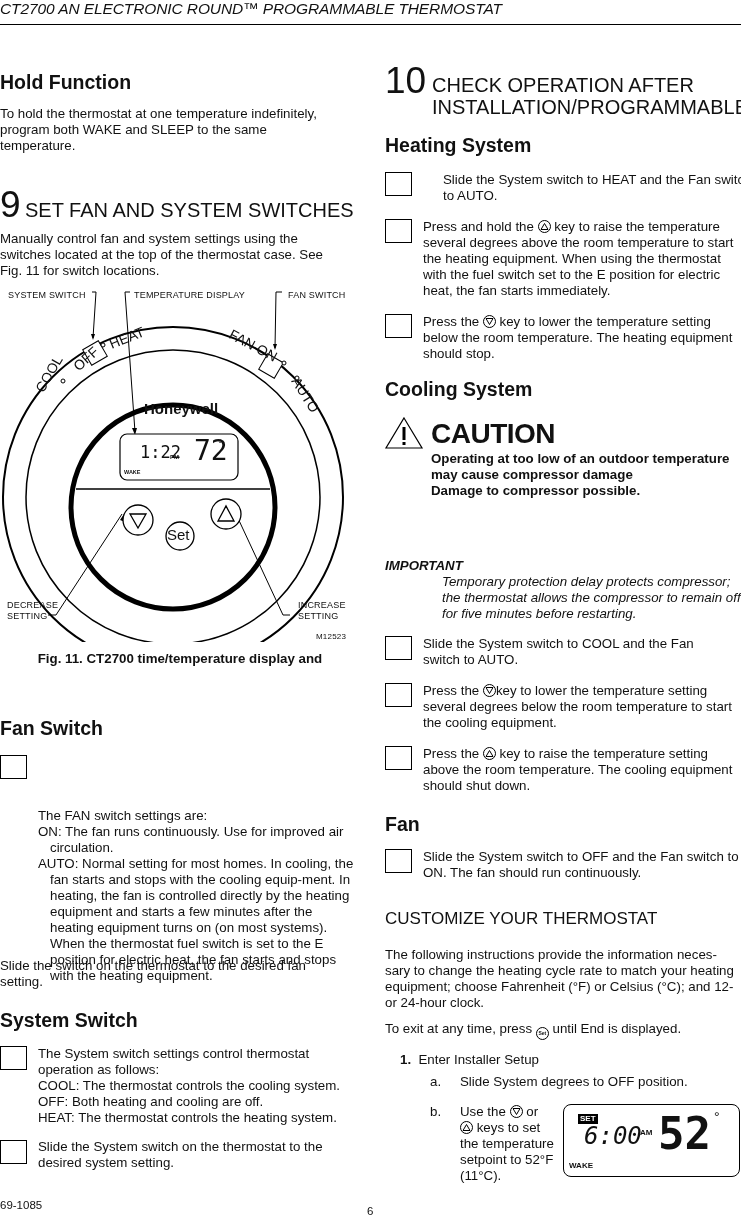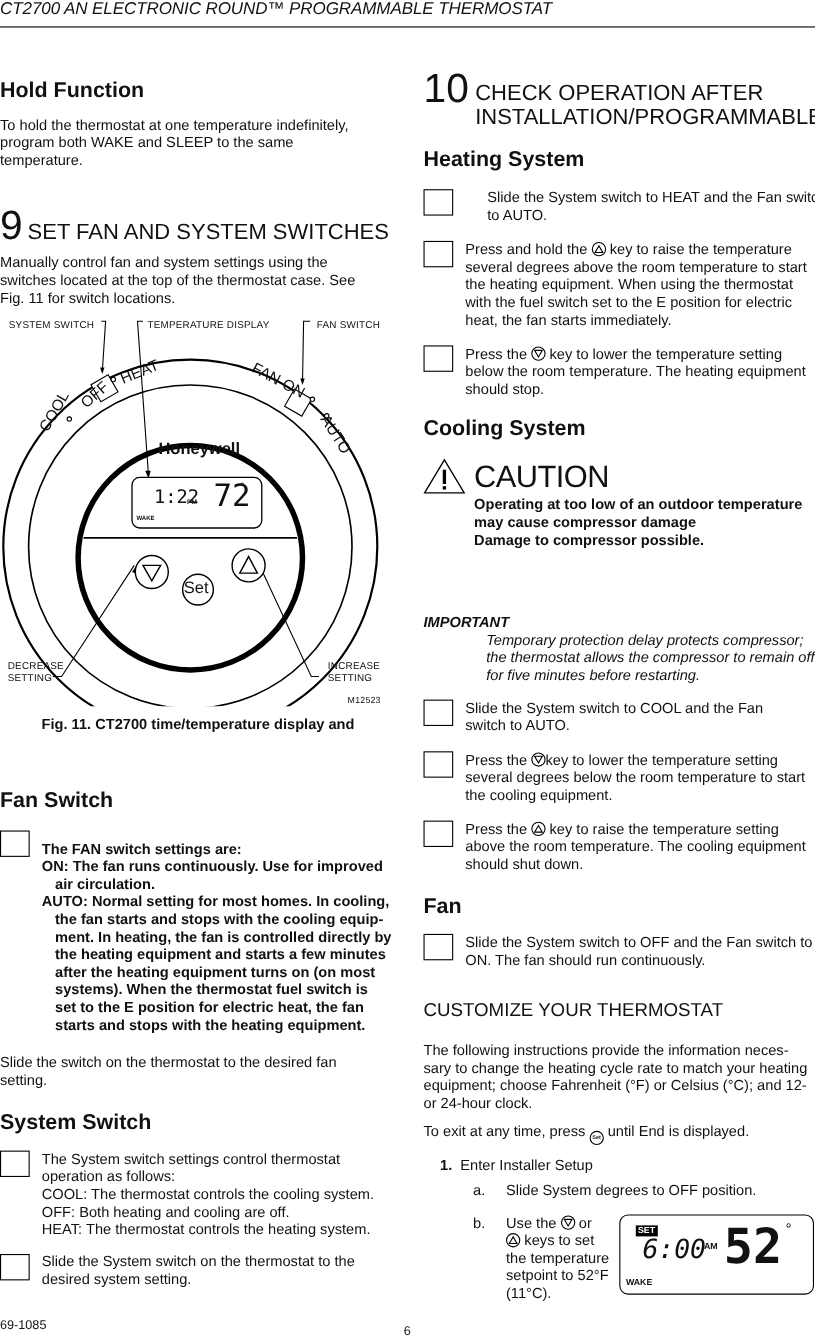--- a/index.html
+++ b/index.html
@@ -16,21 +16,21 @@
   .p { font-size: 13.3px; line-height: 16px; }
   .big-num { font-size: 37px; line-height: 37px; }
   .sec-title { font-size: 20px; white-space: nowrap; }
   .checkbox { width: 27px; height: 24px; border: 1px solid #000; border-top-width: 1px; box-sizing: border-box; background: #fff; }
   .cb-text { font-size: 13.3px; line-height: 16px; }
   .inline-key { display: inline-block; width: 13px; height: 13px; border: 1px solid #000; border-radius: 50%; vertical-align: -2px; position: relative; box-sizing: border-box; }
   .inline-key svg { position: absolute; left: 1px; top: 1px; }
   .set-key { font-size: 7px; line-height: 11px; text-align: center; font-weight: bold; }
   .fig-caption { font-weight: bold; font-size: 13.3px; line-height: 16px; text-align: center; }
   .callout { font-size: 9px; letter-spacing: 0.2px; white-space: nowrap; }
-  .caution-word { font-weight: normal; font-size: 28px; letter-spacing: -0.5px; text-align: center; }
+  .caution-word { font-weight: bold; font-size: 28px; letter-spacing: -0.5px; text-align: center; }
   .bold { font-weight: bold; }
   .ital { font-style: italic; }
   .footer { font-size: 11.5px; }
   .lcd { border: 1.5px solid #000; border-radius: 8px; box-sizing: border-box; background: #fff; }
   .seg { font-family: "DejaVu Sans Mono", monospace; }
 </style>
 </head>
 <body>
 
 <div class="abs running-head">CT2700 AN ELECTRONIC ROUND™ PROGRAMMABLE THERMOSTAT</div>
@@ -113,21 +113,21 @@
 </div>
 <div class="abs" style="left:123px; top:505px; width:30px; height:30px; border-radius:50%;"></div>
 <div class="abs" style="left:211px; top:499px; width:30px; height:30px; border-radius:50%;"></div>
 
 <div class="abs fig-caption" style="left:0; top:651px; width:360px;">
   <div>Fig. 11. CT2700 time/temperature display and</div>
 </div>
 
 <div class="abs h2" style="left:0; top:717px;">Fan Switch</div>
 <div class="abs checkbox" style="left:0; top:755px;"></div>
-<div class="abs cb-text" style="left:38px; top:764px; width:318px;font-weight:bold;">
+<div class="abs cb-text" style="left:38px; top:808px; width:318px;">
   <div>The FAN switch settings are:</div>
   <div style="padding-left:12px; text-indent:-12px;">ON: The fan runs continuously. Use for improved air circulation.</div>
   <div style="padding-left:12px; text-indent:-12px;">AUTO: Normal setting for most homes. In cooling, the fan starts and stops with the cooling equip-ment. In heating, the fan is controlled directly by the heating equipment and starts a few minutes after the heating equipment turns on (on most systems). When the thermostat fuel switch is set to the E position for electric heat, the fan starts and stops with the heating equipment.</div>
 </div>
 <div class="abs p" style="left:0; top:958px; width:340px;">Slide the switch on the thermostat to the desired fan setting.</div>
 
 <div class="abs h2" style="left:0; top:1009px;">System Switch</div>
 <div class="abs checkbox" style="left:0; top:1046px;"></div>
 <div class="abs cb-text" style="left:38px; top:1046px; width:322px;">
   <div>The System switch settings control thermostat operation as follows:</div>

